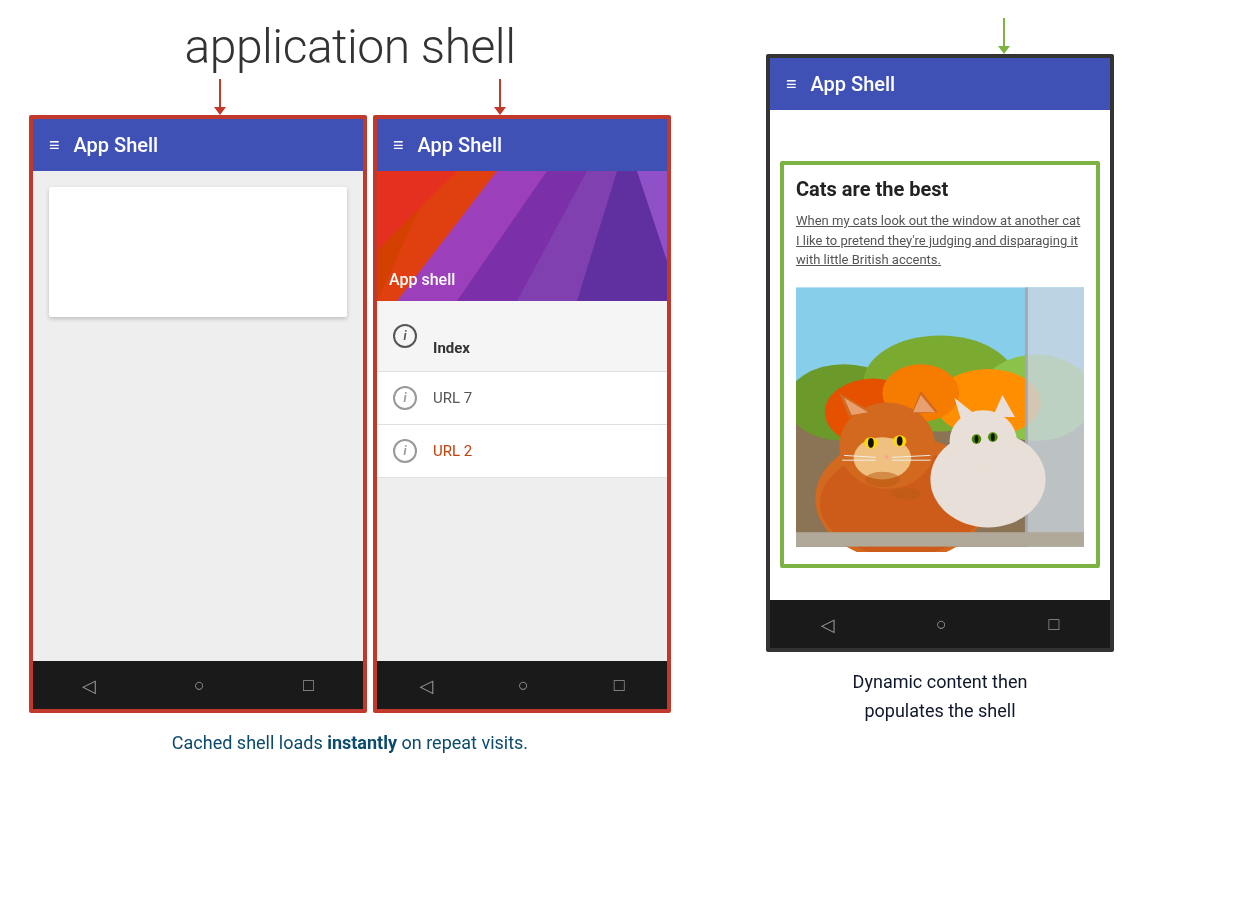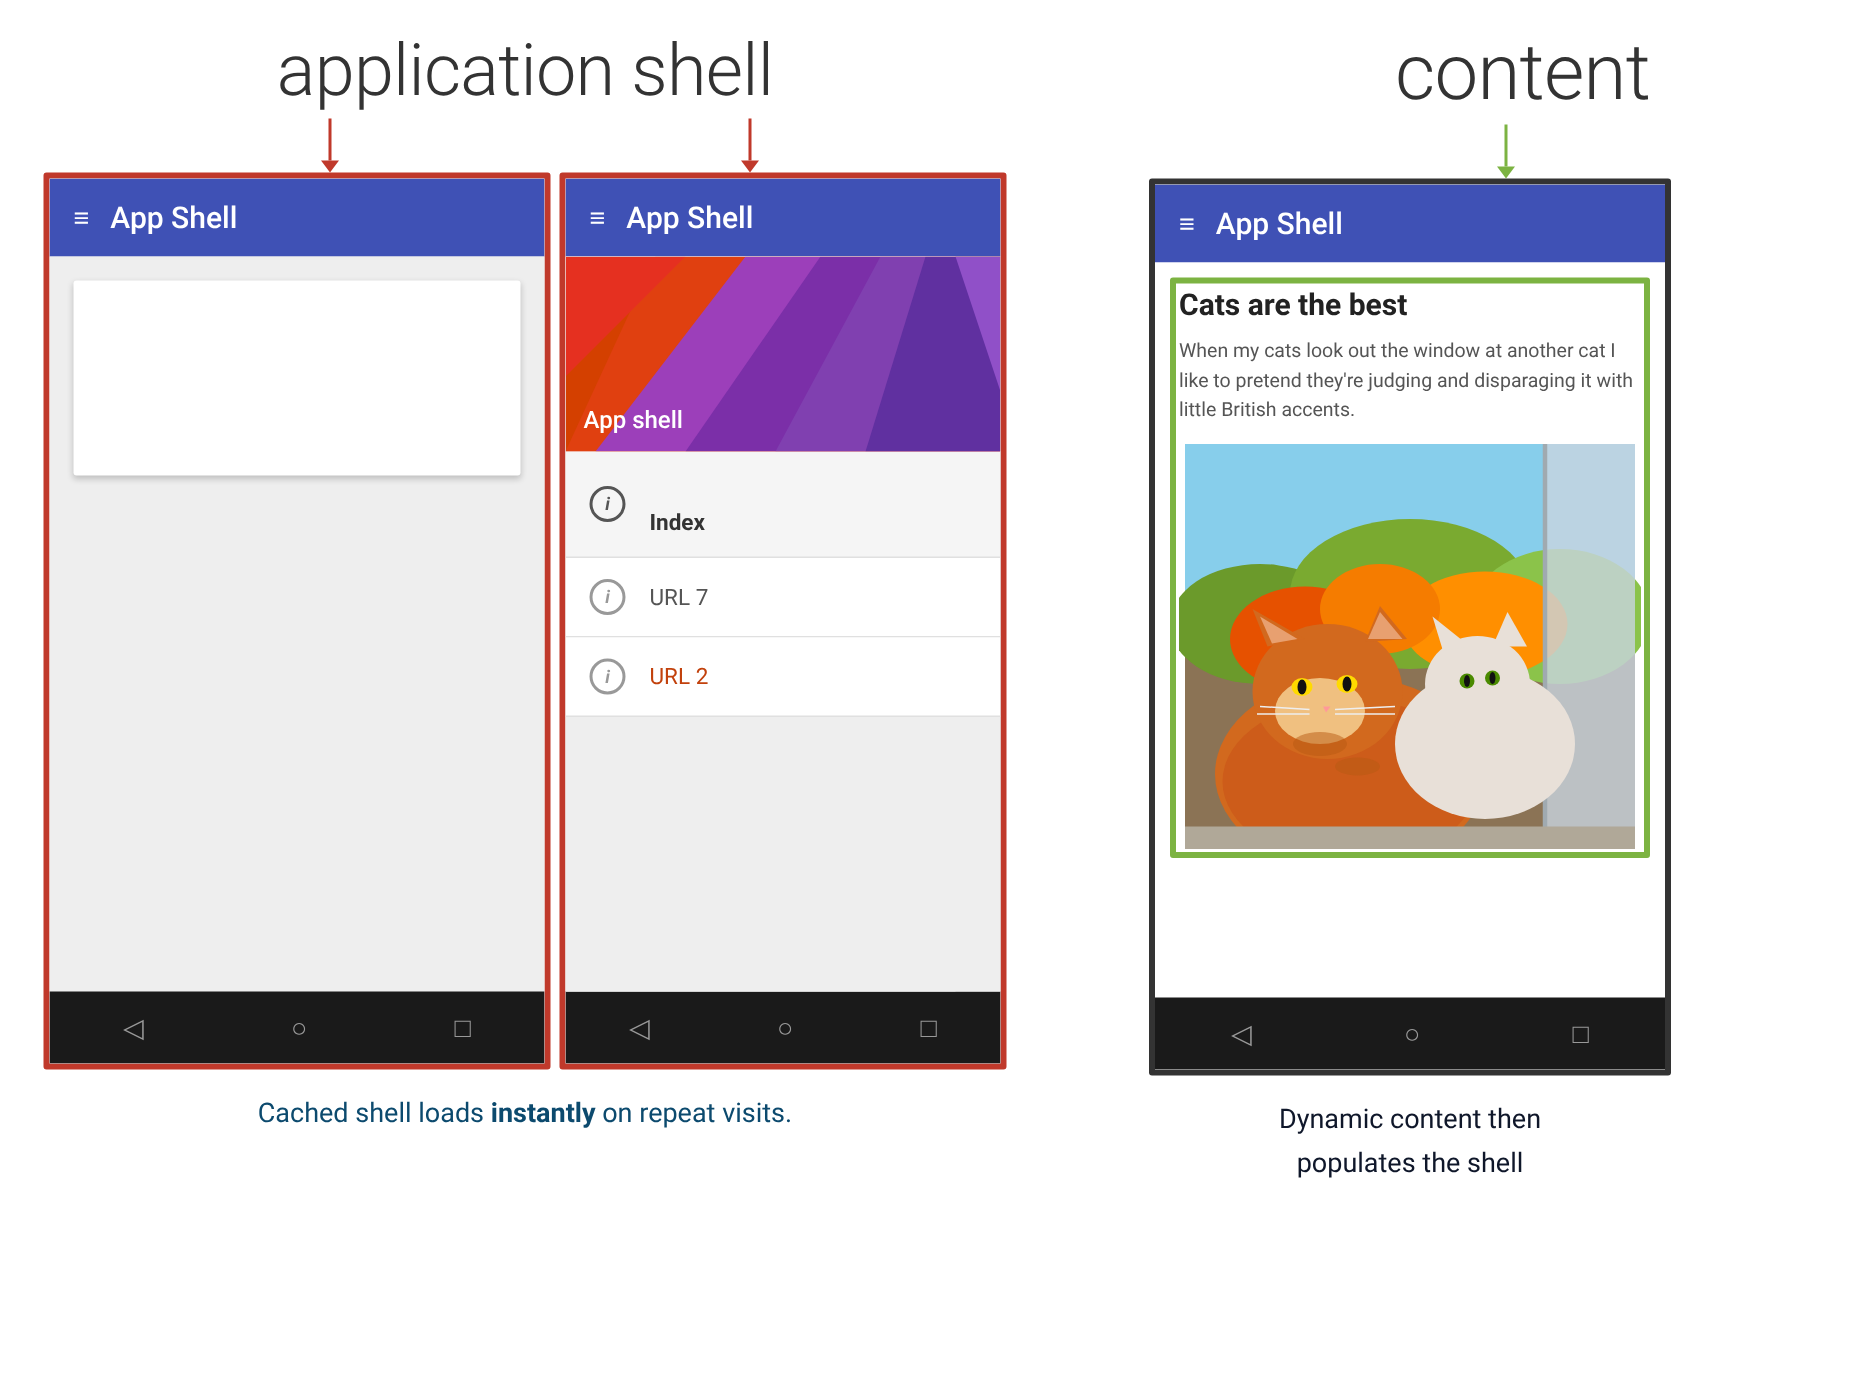--- a/index.html
+++ b/index.html
@@ -116,41 +116,38 @@
     </div>
 
     <div style="font-size: 18px; color: #0c4a6e; text-align: center; margin-top: 16px; line-height: 1.5; max-width: 560px;">
       <span>Cached shell loads </span><strong>instantly</strong><span> on repeat visits.</span>
     </div>
 
   </div>
 
   <div style="display: flex; flex-direction: column; align-items: center; width: 400px; flex-shrink: 0; margin-left: 60px; margin-top: 0;">
 
-    <div style="font-size: 52px; color: #333; font-weight: 300; margin-bottom: 4px; letter-spacing: -0.5px; align-self: flex-end; margin-right: 40px;">
-      <span>content</span>
-    </div>
 
     <div style="display: flex; flex-direction: column; align-items: center; align-self: flex-end; margin-right: 130px;">
       <div style="width: 2px; height: 28px; background: #7cb342;"></div>
       <div style="width: 0; height: 0; border-left: 6px solid transparent; border-right: 6px solid transparent; border-top: 8px solid #7cb342;"></div>
     </div>
 
     <div style="border: 4px solid #333; border-radius: 2px; overflow: hidden; margin-top: 0;">
       <div style="width: 340px; background: #ffffff; display: flex; flex-direction: column;">
 
         <div style="background: #3f51b5; height: 52px; display: flex; align-items: center; padding: 0 16px; flex-shrink: 0;">
           <span style="color: white; font-size: 18px; margin-right: 16px; letter-spacing: -2px;">≡</span>
           <span style="color: white; font-size: 20px; font-weight: 500;">App Shell</span>
         </div>
 
         <div style="flex: 1; background: #ffffff; padding: 10px; min-height: 490px;">
-          <div style="border: 4px solid #7cb342; border-radius: 2px; padding: 2px; background: white;">
+          <div style="border: 4px solid #7cb342; border-radius: 2px; padding: 12px; background: white; margin-top: 41px;">
             <div style="font-size: 20px; font-weight: 700; color: #222; margin-bottom: 10px;">Cats are the best</div>
-            <div style="font-size: 13px; color: #555; line-height: 1.5; margin-bottom: 12px;">When my cats look out the window at another cat I like to pretend they're judging and disparaging it with little British accents.</div>
+            <div style="font-size: 13px; color: #555; line-height: 1.5; margin-bottom: 12px; text-decoration: underline;">When my cats look out the window at another cat I like to pretend they're judging and disparaging it with little British accents.</div>
 
             <div style="width: 100%; height: 270px; overflow: hidden; border-radius: 2px;">
               <svg width="100%" height="270" viewBox="0 0 300 270" xmlns="http://www.w3.org/2000/svg">
 
                 <rect width="300" height="270" fill="#87ceeb"></rect>
 
                 <rect x="0" y="100" width="300" height="170" fill="#8b7355"></rect>
 
                 <ellipse cx="50" cy="120" rx="60" ry="40" fill="#6b9a2b"></ellipse>
                 <ellipse cx="150" cy="100" rx="80" ry="50" fill="#7aaa30"></ellipse>

